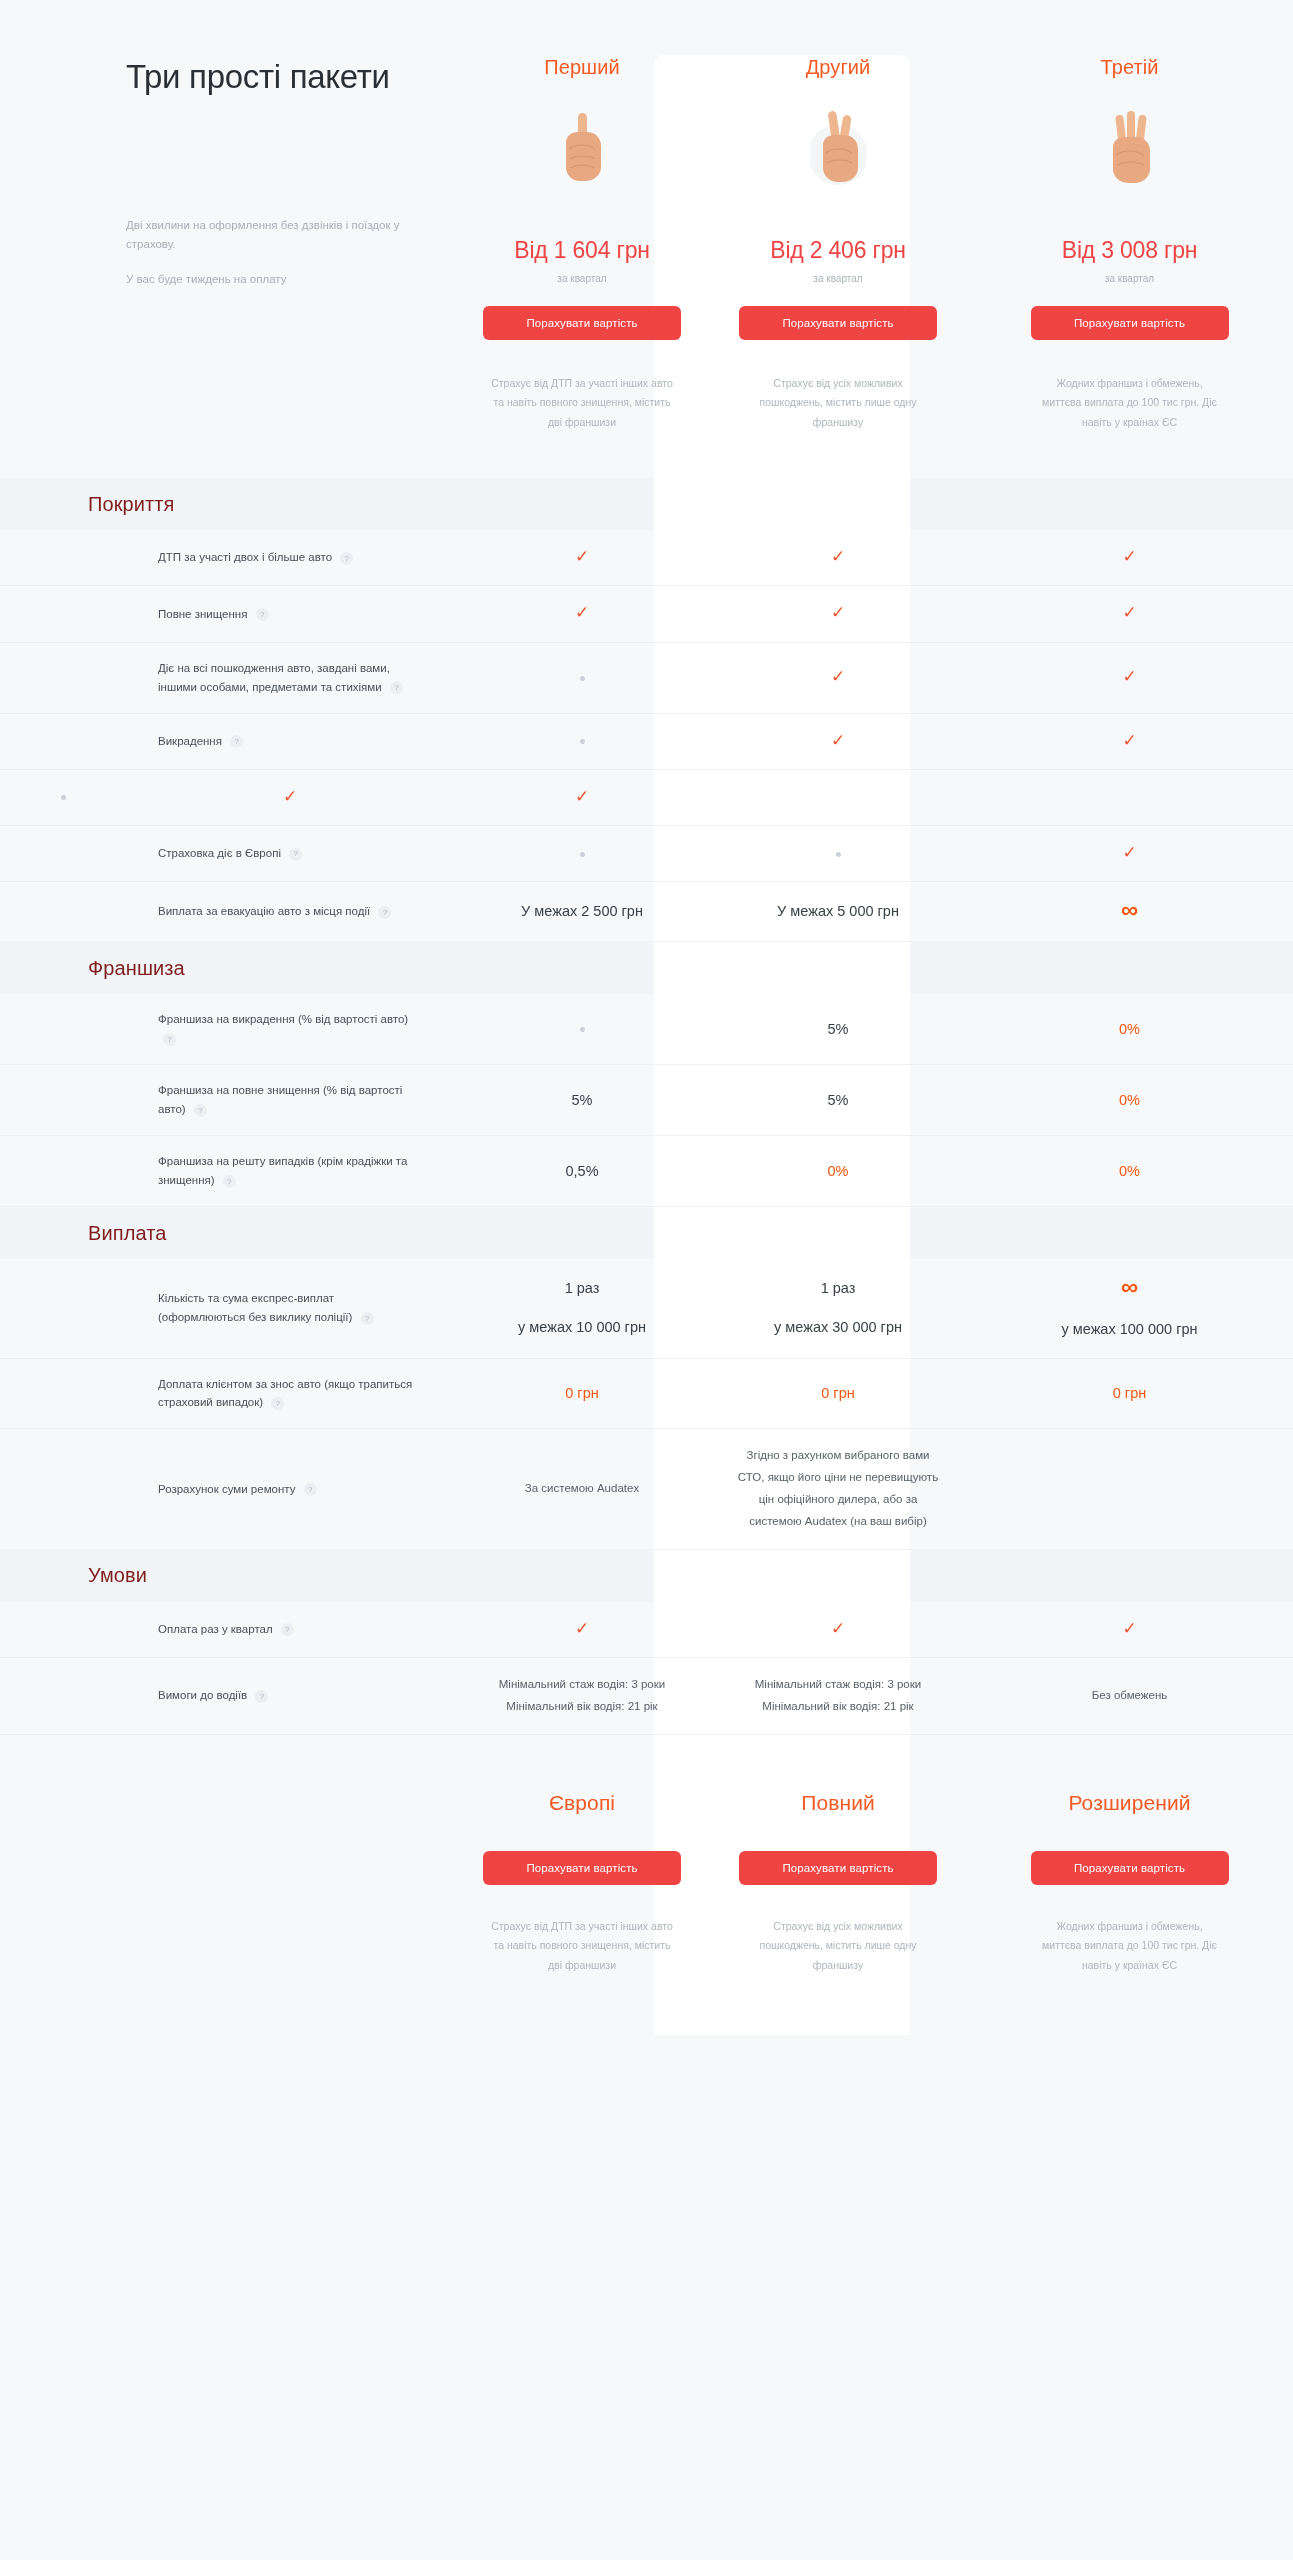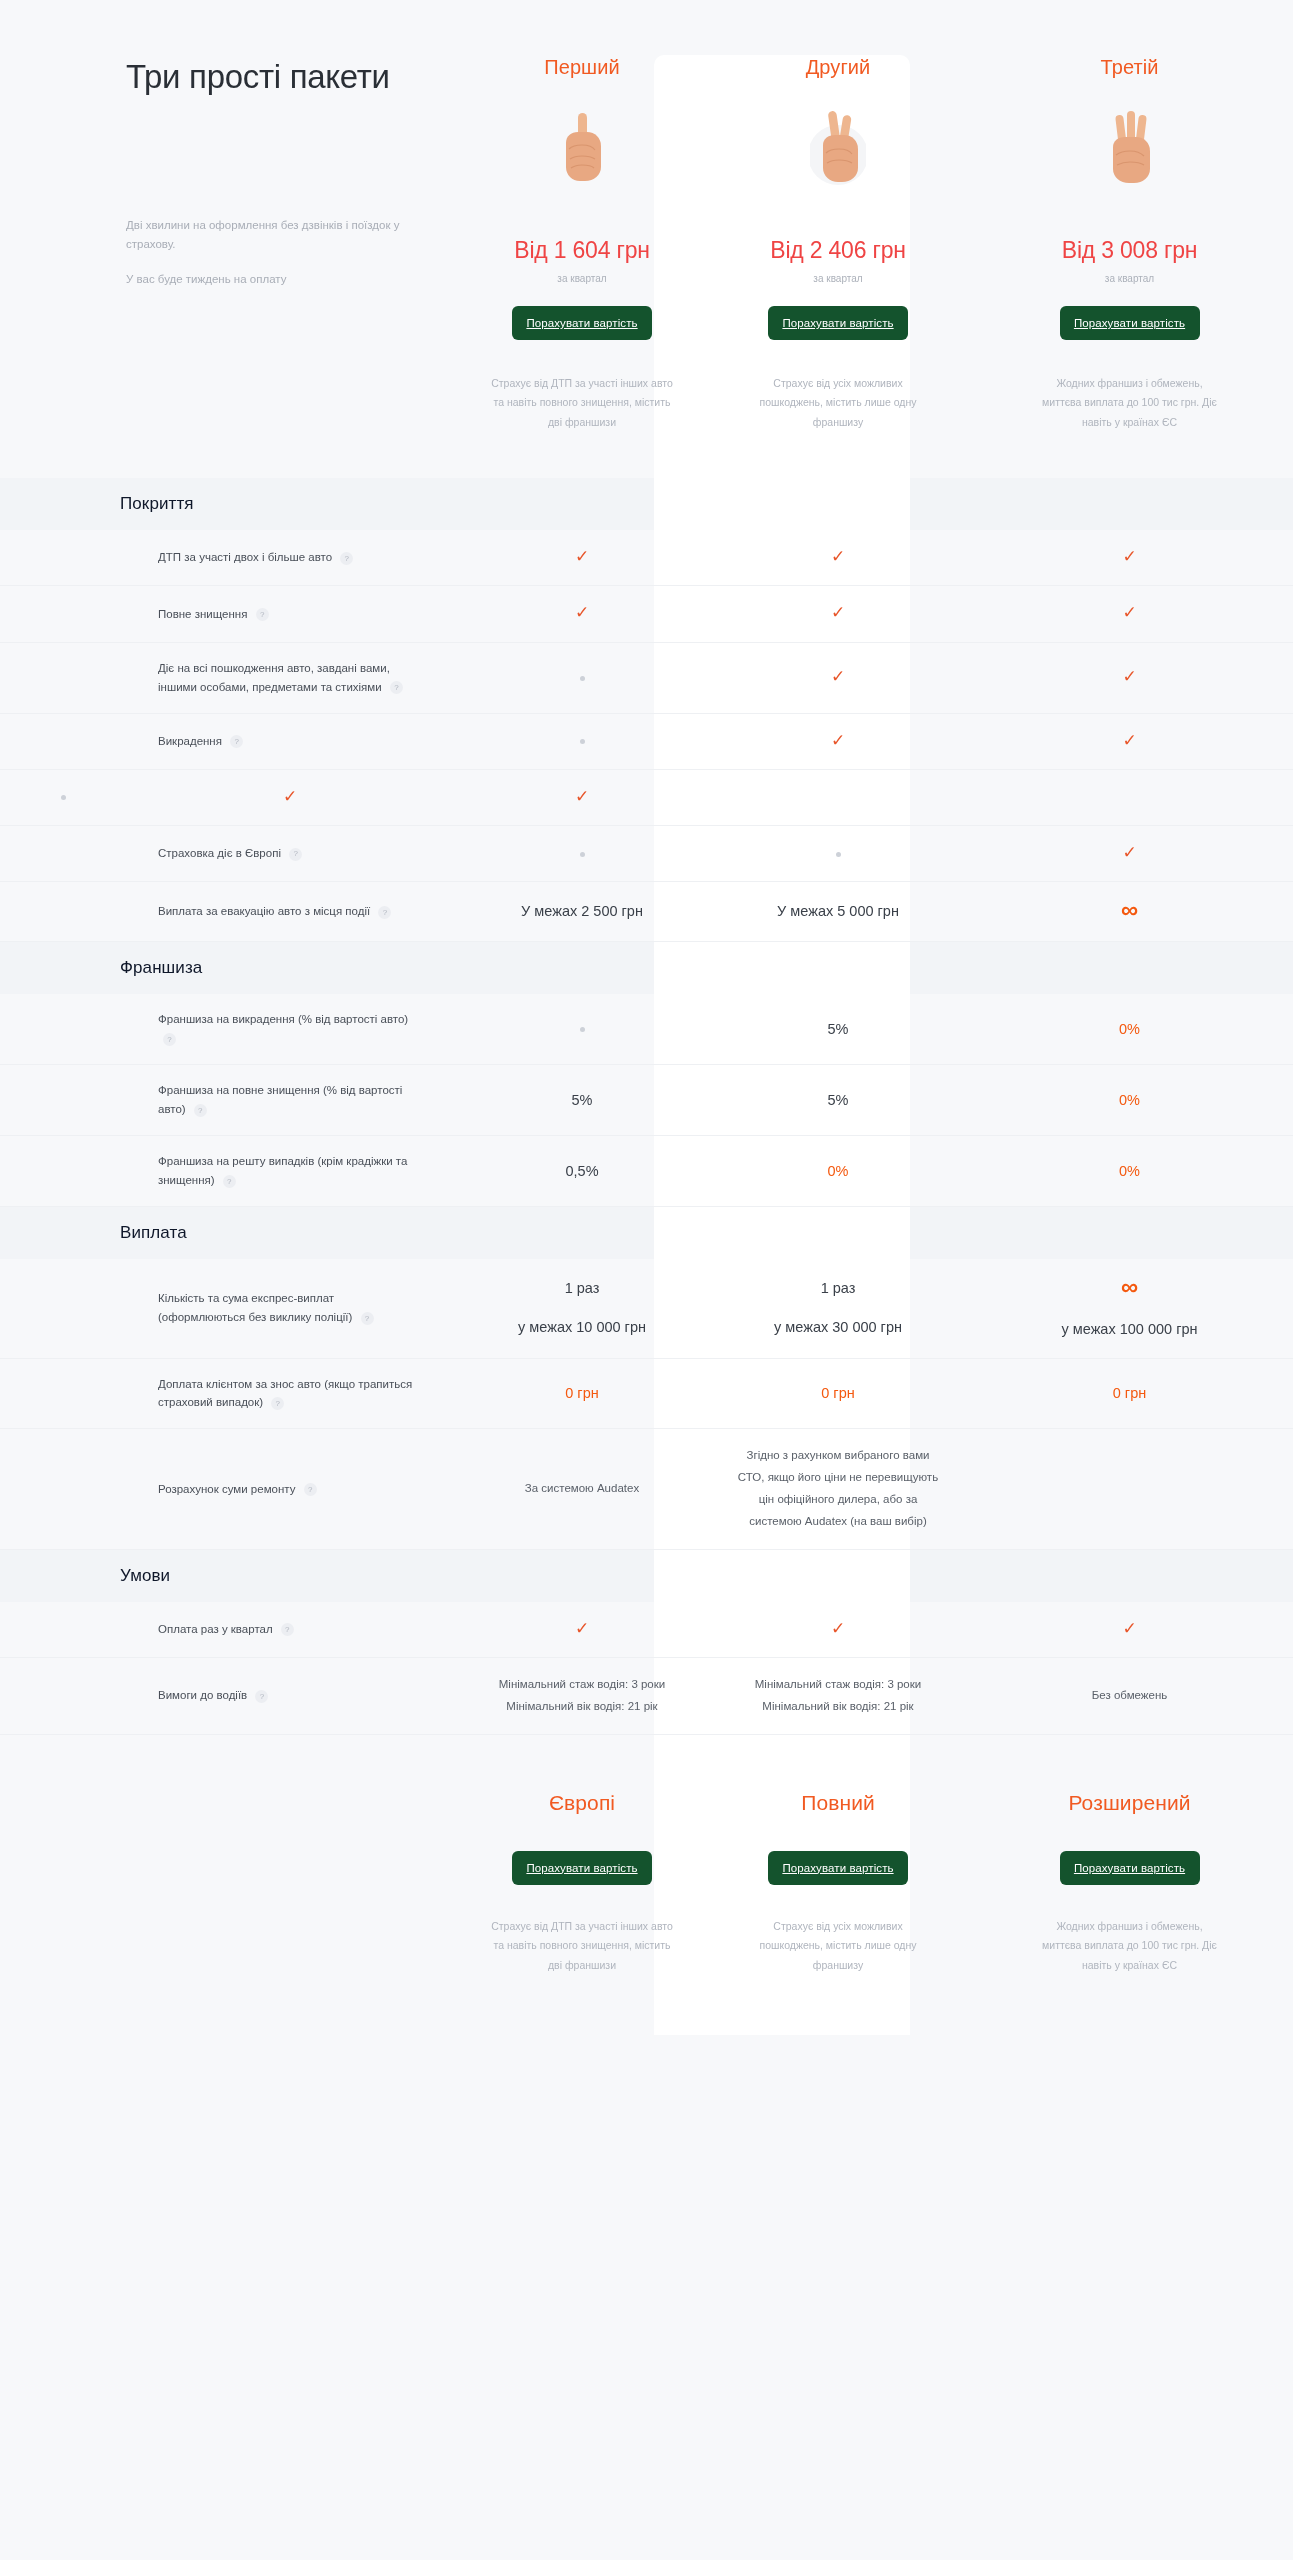--- a/index.html
+++ b/index.html
@@ -85,31 +85,30 @@
     letter-spacing: -0.2px;
     white-space: nowrap;
   }
   .period {
     margin-top: 9px;
     font-size: 10px;
     color: #acb1ba;
   }
   .cta {
     margin-top: 22px;
-    width: 140px;
+    width: 198px;
     height: 34px;
     border: none;
     border-radius: 6px;
-    background: #14532d;
+    background: #ef4444;
     color: #fff;
     font-family: "Liberation Sans", sans-serif;
     font-size: 11.5px;
     cursor: pointer;
     letter-spacing: 0.1px;
-    text-decoration: underline;
   }
   .plan-desc {
     margin-top: 34px;
     font-size: 10.5px;
     line-height: 1.85;
     color: #b0b5be;
     max-width: 185px;
   }
 
   
@@ -119,23 +118,23 @@
     margin-top: 46px;
   }
   .section-head {
     position: relative;
     background: #f2f4f7;
     height: 52px;
     display: flex;
     align-items: center;
   }
   .section-head .sh-inner {
-    padding-left: 120px;
-    font-size: 17px;
-    color: #0f172a;
+    padding-left: 88px;
+    font-size: 20px;
+    color: #7f1d1d;
     letter-spacing: 0.1px;
   }
   
   .section-head::after {
     content: "";
     position: absolute;
     left: 654px; top: 0;
     width: 256px; height: 100%;
     background: #ffffff;
   }

